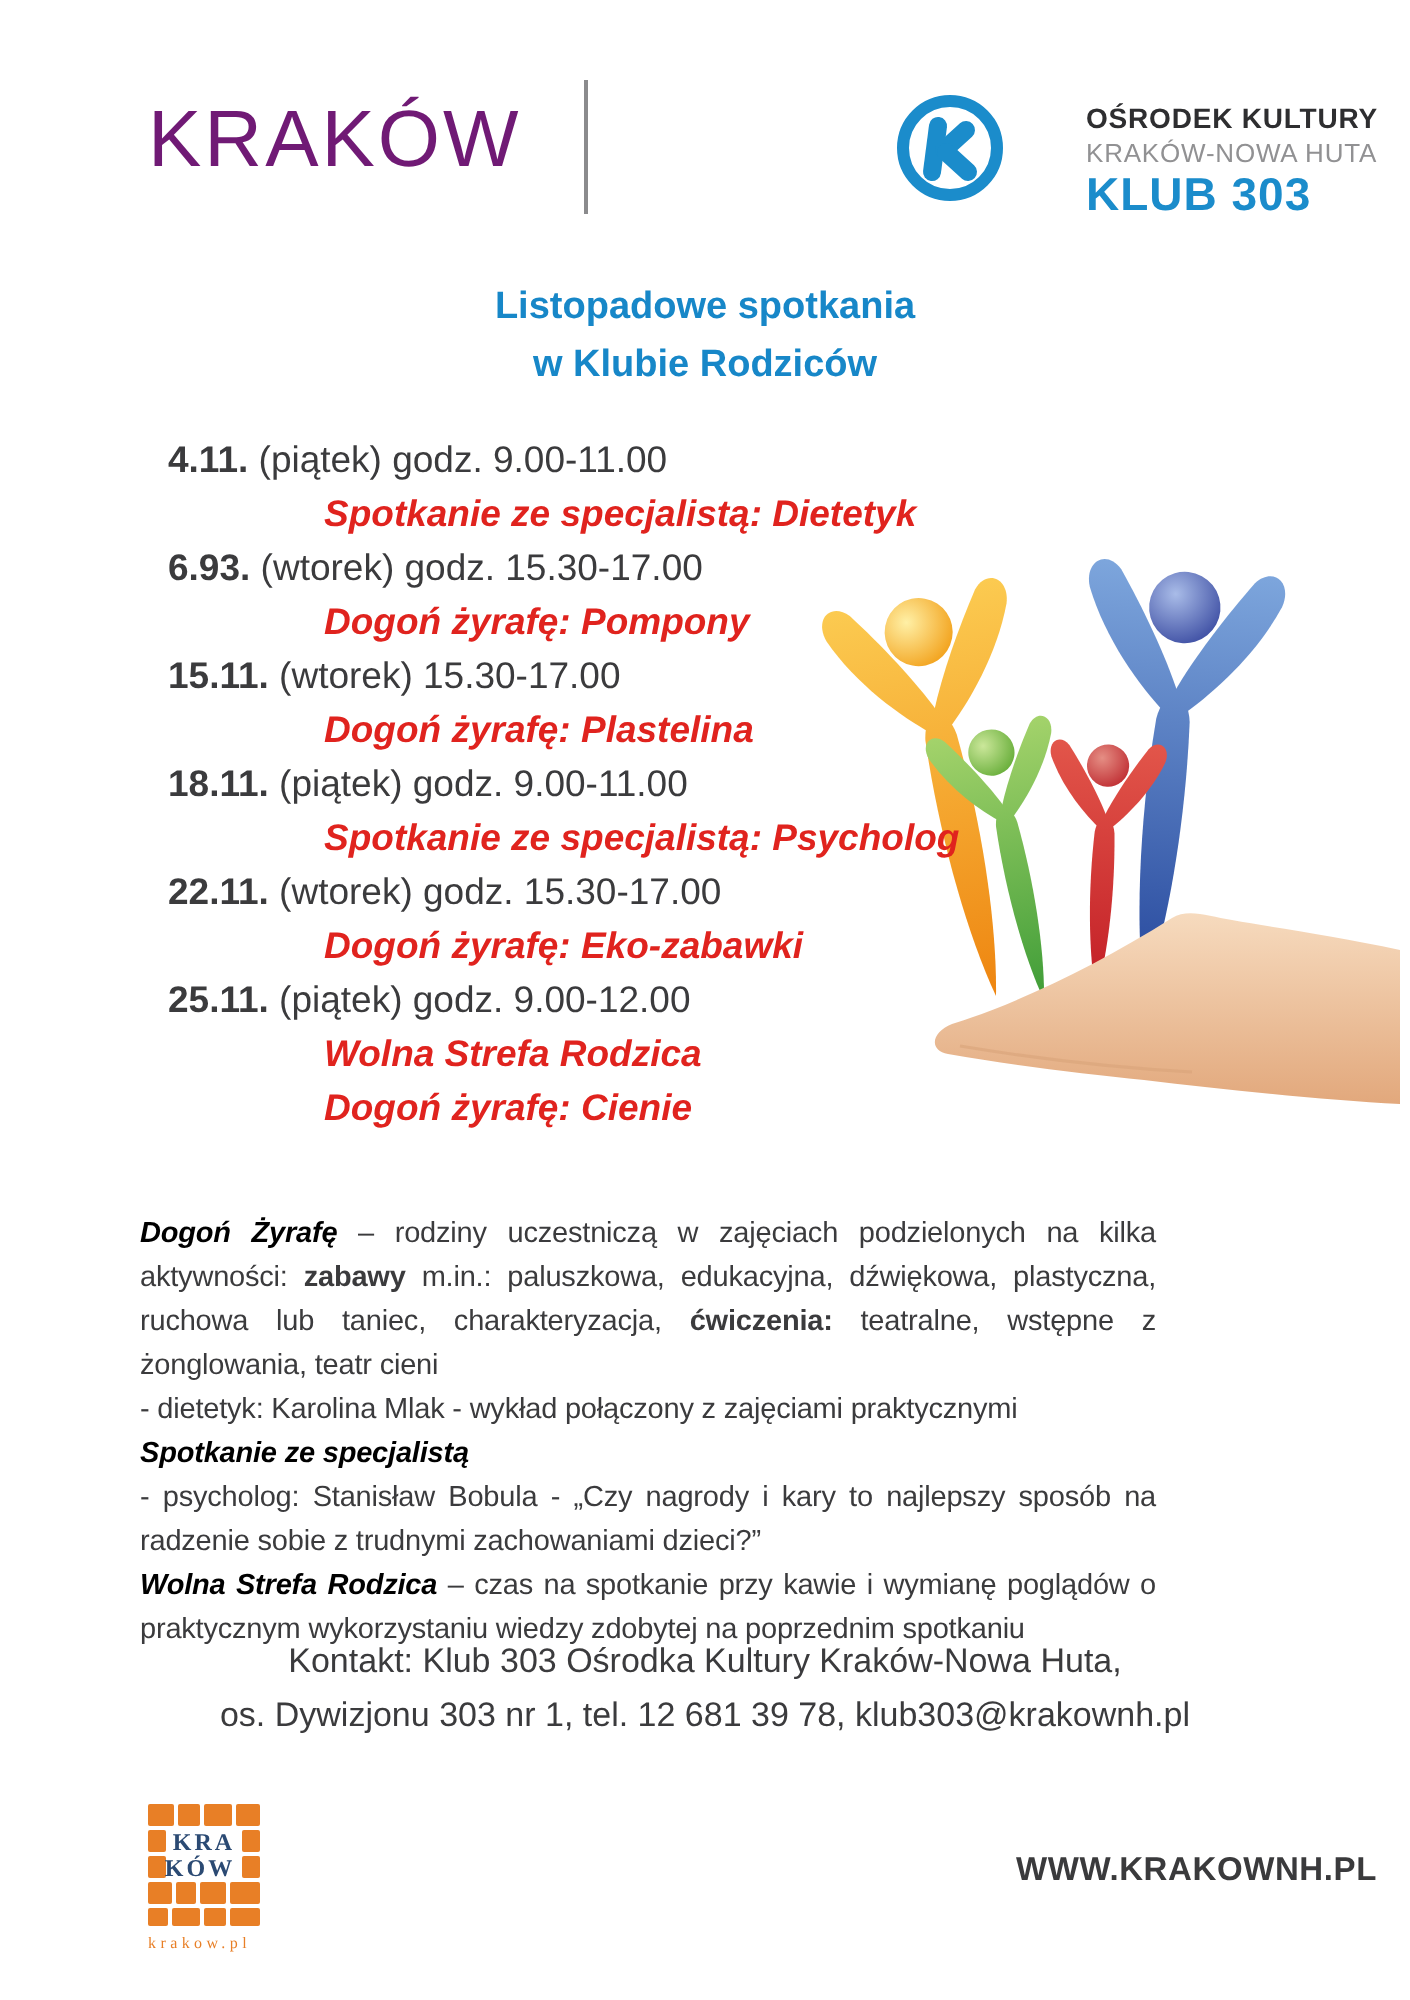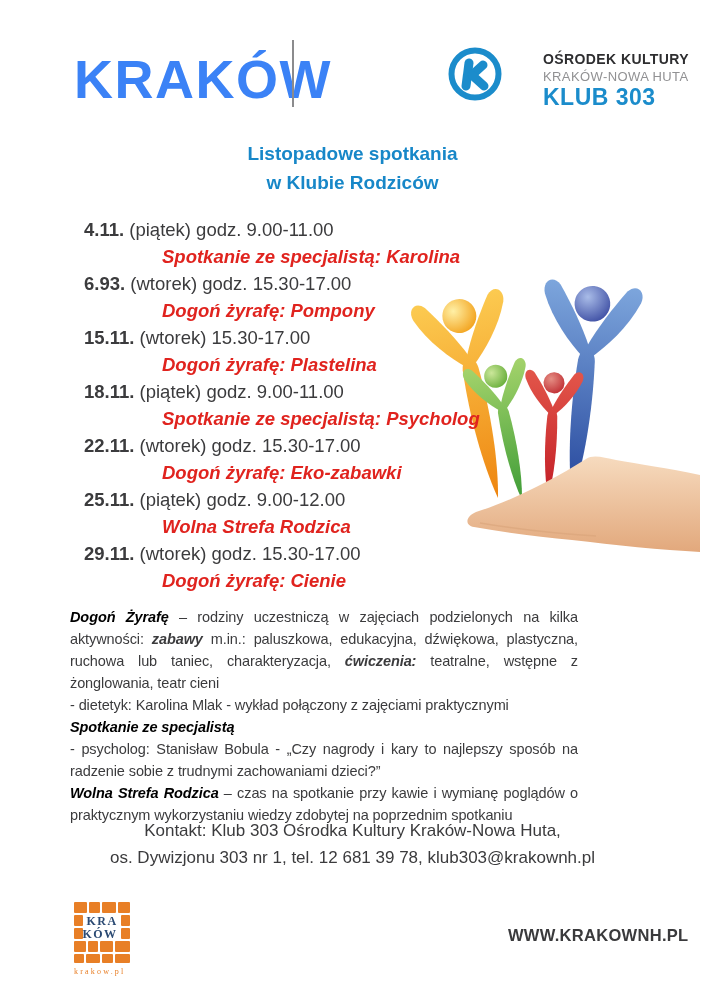--- a/index.html
+++ b/index.html
@@ -4,21 +4,21 @@
 <style>
   * { margin:0; padding:0; box-sizing:border-box; }
   html,body { background:#fff; }
   .poster {
     position:relative; width:705px; height:1000px; background:#ffffff;
     font-family:"Liberation Sans", sans-serif; color:#3b3b3d; overflow:hidden;
   }
   
   .krakow-wordmark {
     position:absolute; left:74px; top:48px;
-    font-size:54px; font-weight:700; letter-spacing:1.5px; color:#3b82f6;
+    font-size:40px; font-weight:400; letter-spacing:1.5px; color:#701a75;
   }
   .header-divider {
     position:absolute; left:292px; top:40px; width:2px; height:67px; background:#8b8b8d;
   }
   .k-icon { position:absolute; left:447px; top:46px; }
   .org-block { position:absolute; left:543px; top:52px; line-height:1; }
   .org-line1 { font-size:14px; font-weight:bold; color:#2e2e30; letter-spacing:.4px; }
   .org-line2 { font-size:13px; color:#919193; letter-spacing:.4px; margin-top:4px; }
   .org-line3 { font-size:23px; font-weight:bold; color:#1b8ccb; letter-spacing:.5px; margin-top:3px; }
   
@@ -39,21 +39,21 @@
   }
   
   .family-illustration { position:absolute; left:400px; top:240px; z-index:1; }
   
   .descriptions {
     position:absolute; left:70px; top:606px; width:508px;
     font-size:14.5px; line-height:22px; color:#3b3b3d; letter-spacing:-0.1px;
   }
   .para { text-align:justify; }
   .seg-red  { color:#000000; font-weight:bold; font-style:italic; }
-  .seg-bold { font-weight:bold;font-style:italic; }
+  .seg-bold { font-weight:bold; }
   
   .contact {
     position:absolute; left:0; top:817px; width:100%; text-align:center;
     font-size:17px; line-height:27px; color:#3b3b3d;
   }
   
   .mosaic-logo { position:absolute; left:72px; top:900px; }
   .website {
     position:absolute; left:508px; top:926px;
     font-size:16.5px; font-weight:bold; color:#3a3a3c; letter-spacing:.3px;text-align:center;
@@ -159,21 +159,21 @@
       <path fill="url(#gHand)" d="M300 235 C268 228 238 224 216 220 C204 218 194 214 186 219
            C148 243 108 262 76 272 C66 276 64 285 74 287
            C108 293 142 297 172 300 C214 305 262 310 300 312 Z"></path>
       <path d="M80 283 C122 290 160 294 196 296" fill="none" stroke="#d9a47a" stroke-width="1.5" opacity="0.6"></path>
     </g>
   </svg>
 
   <div class="schedule" id="schedule">
     <div>
       <div class="sched-date-line"><span class="sched-date">4.11.</span><span> (piątek) godz. 9.00-11.00</span></div>
-      <div class="sched-activity">Spotkanie ze specjalistą: Karolina</div>
+      <div class="sched-activity">Spotkanie ze specjalistą: Dietetyk</div>
     </div>
 
     <div>
       <div class="sched-date-line"><span class="sched-date">6.93.</span><span> (wtorek) godz. 15.30-17.00</span></div>
       <div class="sched-activity">Dogoń żyrafę: Pompony</div>
     </div>
 
     <div>
       <div class="sched-date-line"><span class="sched-date">15.11.</span><span> (wtorek) 15.30-17.00</span></div>
       <div class="sched-activity">Dogoń żyrafę: Plastelina</div>
@@ -188,21 +188,20 @@
       <div class="sched-date-line"><span class="sched-date">22.11.</span><span> (wtorek) godz. 15.30-17.00</span></div>
       <div class="sched-activity">Dogoń żyrafę: Eko-zabawki</div>
     </div>
 
     <div>
       <div class="sched-date-line"><span class="sched-date">25.11.</span><span> (piątek) godz. 9.00-12.00</span></div>
       <div class="sched-activity">Wolna Strefa Rodzica</div>
     </div>
 
     <div>
-      <div class="sched-date-line"><span class="sched-date">29.11.</span><span> (wtorek) godz. 15.30-17.00</span></div>
       <div class="sched-activity">Dogoń żyrafę: Cienie</div>
     </div>
   </div>
 
   <div class="descriptions" id="descriptions">
       <div class="para"><span class="seg-red">Dogoń Żyrafę</span><span class="seg-normal"> – rodziny uczestniczą w zajęciach podzielonych na kilka aktywności: </span><span class="seg-bold">zabawy</span><span class="seg-normal"> m.in.: paluszkowa, edukacyjna, dźwiękowa, plastyczna, ruchowa lub taniec, charakteryzacja, </span><span class="seg-bold">ćwiczenia:</span><span class="seg-normal"> teatralne, wstępne z żonglowania, teatr cieni</span></div>
       <div class="para"><span class="seg-normal">-  dietetyk: Karolina Mlak - wykład połączony z zajęciami praktycznymi</span></div>
       <div class="para"><span class="seg-red">Spotkanie ze specjalistą</span></div>
       <div class="para"><span class="seg-normal">- psycholog: Stanisław Bobula - „Czy nagrody i kary to najlepszy sposób na radzenie sobie z trudnymi zachowaniami dzieci?”</span></div>
       <div class="para"><span class="seg-red">Wolna Strefa Rodzica</span><span class="seg-normal"> – czas na spotkanie przy kawie i wymianę poglądów o praktycznym wykorzystaniu wiedzy zdobytej na poprzednim spotkaniu</span></div>

